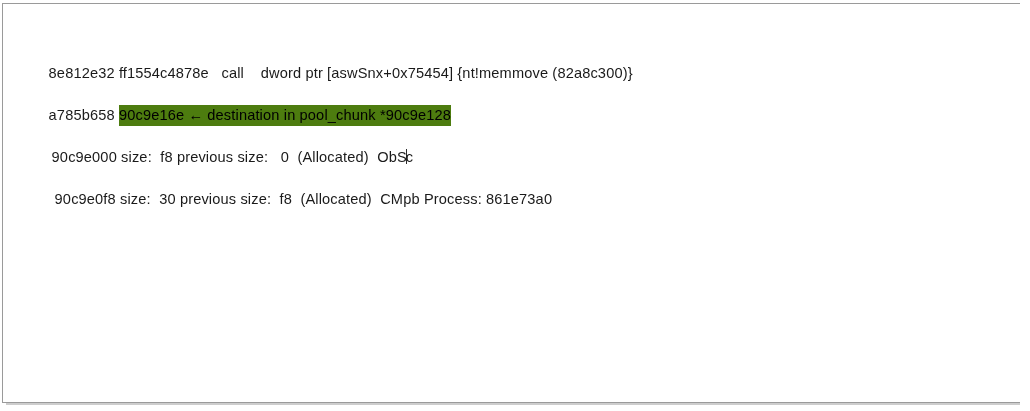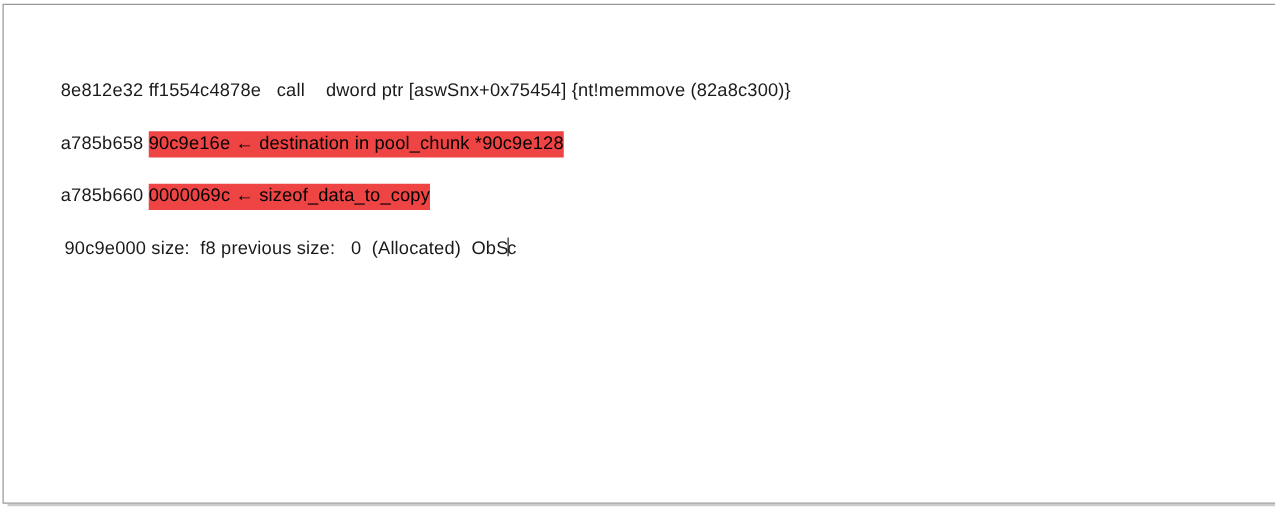--- a/index.html
+++ b/index.html
@@ -48,21 +48,21 @@
     padding-left: 12px;
     box-sizing: border-box;
   }
   .line .seg {
     white-space: pre;
   }
   .line.bold {
     font-weight: bold;
   }
   .hl {
-    background: #ef4444;
+    background: #4d7c0f;
     color: #000000;
     padding: 2px 0 3px 0;
     box-decoration-break: clone;
     -webkit-box-decoration-break: clone;
   }
   
   .line.flush {
     padding-left: 0;
   }
   .caret {
@@ -90,30 +90,30 @@
       <div class="line">
         <span class="seg">8e812e32 ff1554c4878e   call    dword ptr [aswSnx+0x75454] {nt!memmove (82a8c300)}</span>
       </div>
 
 
       <div class="line">
         <span class="seg">a785b658 </span><span class="seg hl">90c9e16e ← destination in pool_chunk *90c9e128</span>
       </div>
 
 
-      <div class="line">
-        <span class="seg">a785b660 </span><span class="seg hl">0000069c ← sizeof_data_to_copy</span>
-      </div>
 
 
 
       <div class="line indent1">
         <span class="seg">90c9e000 size:  f8 previous size:   0  (Allocated)  ObS</span><span class="caret"></span><span class="seg">c</span>
       </div>
 
+      <div class="line indent2">
+        <span class="seg">90c9e0f8 size:  30 previous size:  f8  (Allocated)  CMpb Process: 861e73a0</span>
+      </div>
 
       <div class="line flush">
         
       </div>
 
     </div>
   </div>
 </div>
 
 </body></html>

